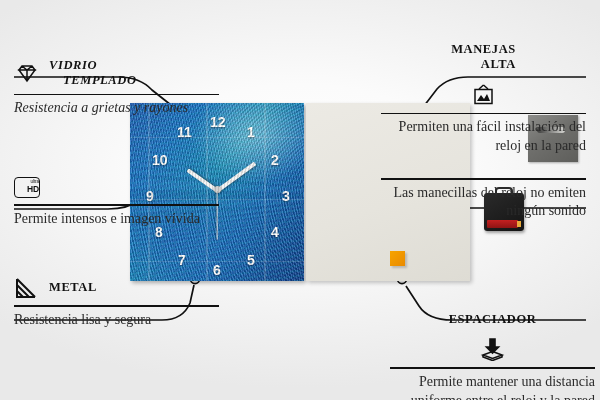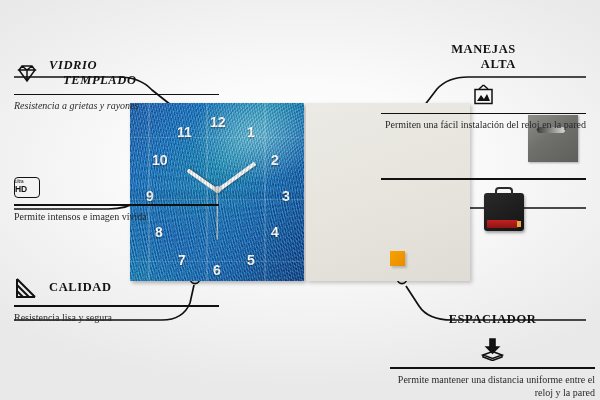--- a/index.html
+++ b/index.html
@@ -80,29 +80,29 @@
   .feat .head { display:flex; align-items:center; gap:9px; }
   .feat.right .head { flex-direction:column; justify-content:flex-start; }
   .titles { font-family:"Liberation Serif", serif; font-weight:700; font-size:12.5px;
             letter-spacing:.6px; color:#121212; line-height:1.22; }
   .feat.left .titles { text-align:left; }
   .feat.right .titles { text-align:right; }
   .t2 { display:block; }
   .feat.left .t2 { padding-left:14px; }
   .feat.right .t2 { padding-right:0; }
   .rule { height:1.6px; background:#111; margin:5px 0 4px; }
-  .desc { font-size:10px; color:#2a2a2a; line-height:1.35; }
+  .desc { font-size:14px; color:#2a2a2a; line-height:1.35; }
   .feat.right .desc { text-align:right; }
 
   .ico { width:26px; height:24px; flex:0 0 26px; display:flex; align-items:center;
          justify-content:center; color:#111; }
   .ico svg { display:block; }
 
   .hdbox { width:26px; height:21px; border:1.6px solid #111; border-radius:4px;
-           display:flex; flex-direction:column; align-items:flex-start; justify-content:center;
+           display:flex; flex-direction:column; align-items:flex-end; justify-content:center;
            font-family:"Liberation Sans", sans-serif; line-height:1; }
   .hdbox b { font-size:8.5px; font-weight:700; letter-spacing:-.2px; }
   .hdbox i { font-size:4.6px; font-style:normal; letter-spacing:-.1px; }
 
   
   #f-vidrio     { left:14px;  top:58px;font-style:italic; }
   #f-impresion  { left:14px;  top:175px; }
   #f-bordes     { left:14px;  top:276px; }
   #f-manejas    { left:381px; top:42px;  text-align:right; }
   #f-mecanismo  { left:381px; top:173px; text-align:right; }
@@ -197,21 +197,21 @@
 </div>
 
 <div class="feat left" id="f-bordes">
   <div class="head">
     <span class="ico">
       <svg width="24" height="22" viewBox="0 0 24 22" fill="none" stroke="#111" stroke-width="2">
         <path d="M2 2 L20 20 M2 8 L14 20 M2 14 L8 20 M2 2 L2 20 L20 20"></path>
       </svg>
     </span>
     <span class="titles">
-      <span>CALIDAD</span>
+      <span>METAL</span>
     </span>
   </div>
   <div class="rule"></div>
   <div class="desc">Resistencia lisa y segura</div>
 </div>
 
 <div class="feat right" id="f-manejas">
   <div class="head">
     <span class="titles">
       <span>MANEJAS</span>
@@ -224,20 +224,21 @@
         <path d="M6 17 L10 11 L13 15 L16 10 L19 17 Z" fill="#111" stroke="none"></path>
       </svg>
     </span>
   </div>
   <div class="rule"></div>
   <div class="desc">Permiten una fácil instalación del reloj en la pared</div>
 </div>
 
 <div class="feat right" id="f-mecanismo">
   <div class="rule"></div>
+  <div class="desc">Las manecillas del reloj no emiten ningún sonido</div>
 </div>
 
 <div class="feat right" id="f-espaciador">
   <div class="head">
     <span class="titles">
       <span>ESPACIADOR</span>
     </span>
     <span class="ico">
       <svg width="25" height="24" viewBox="0 0 25 24" fill="none" stroke="#111" stroke-width="1.6">
         <path d="M10 2 L15 2 L15 10 L18.5 10 L12.5 16 L6.5 10 L10 10 Z" fill="#111"></path>

